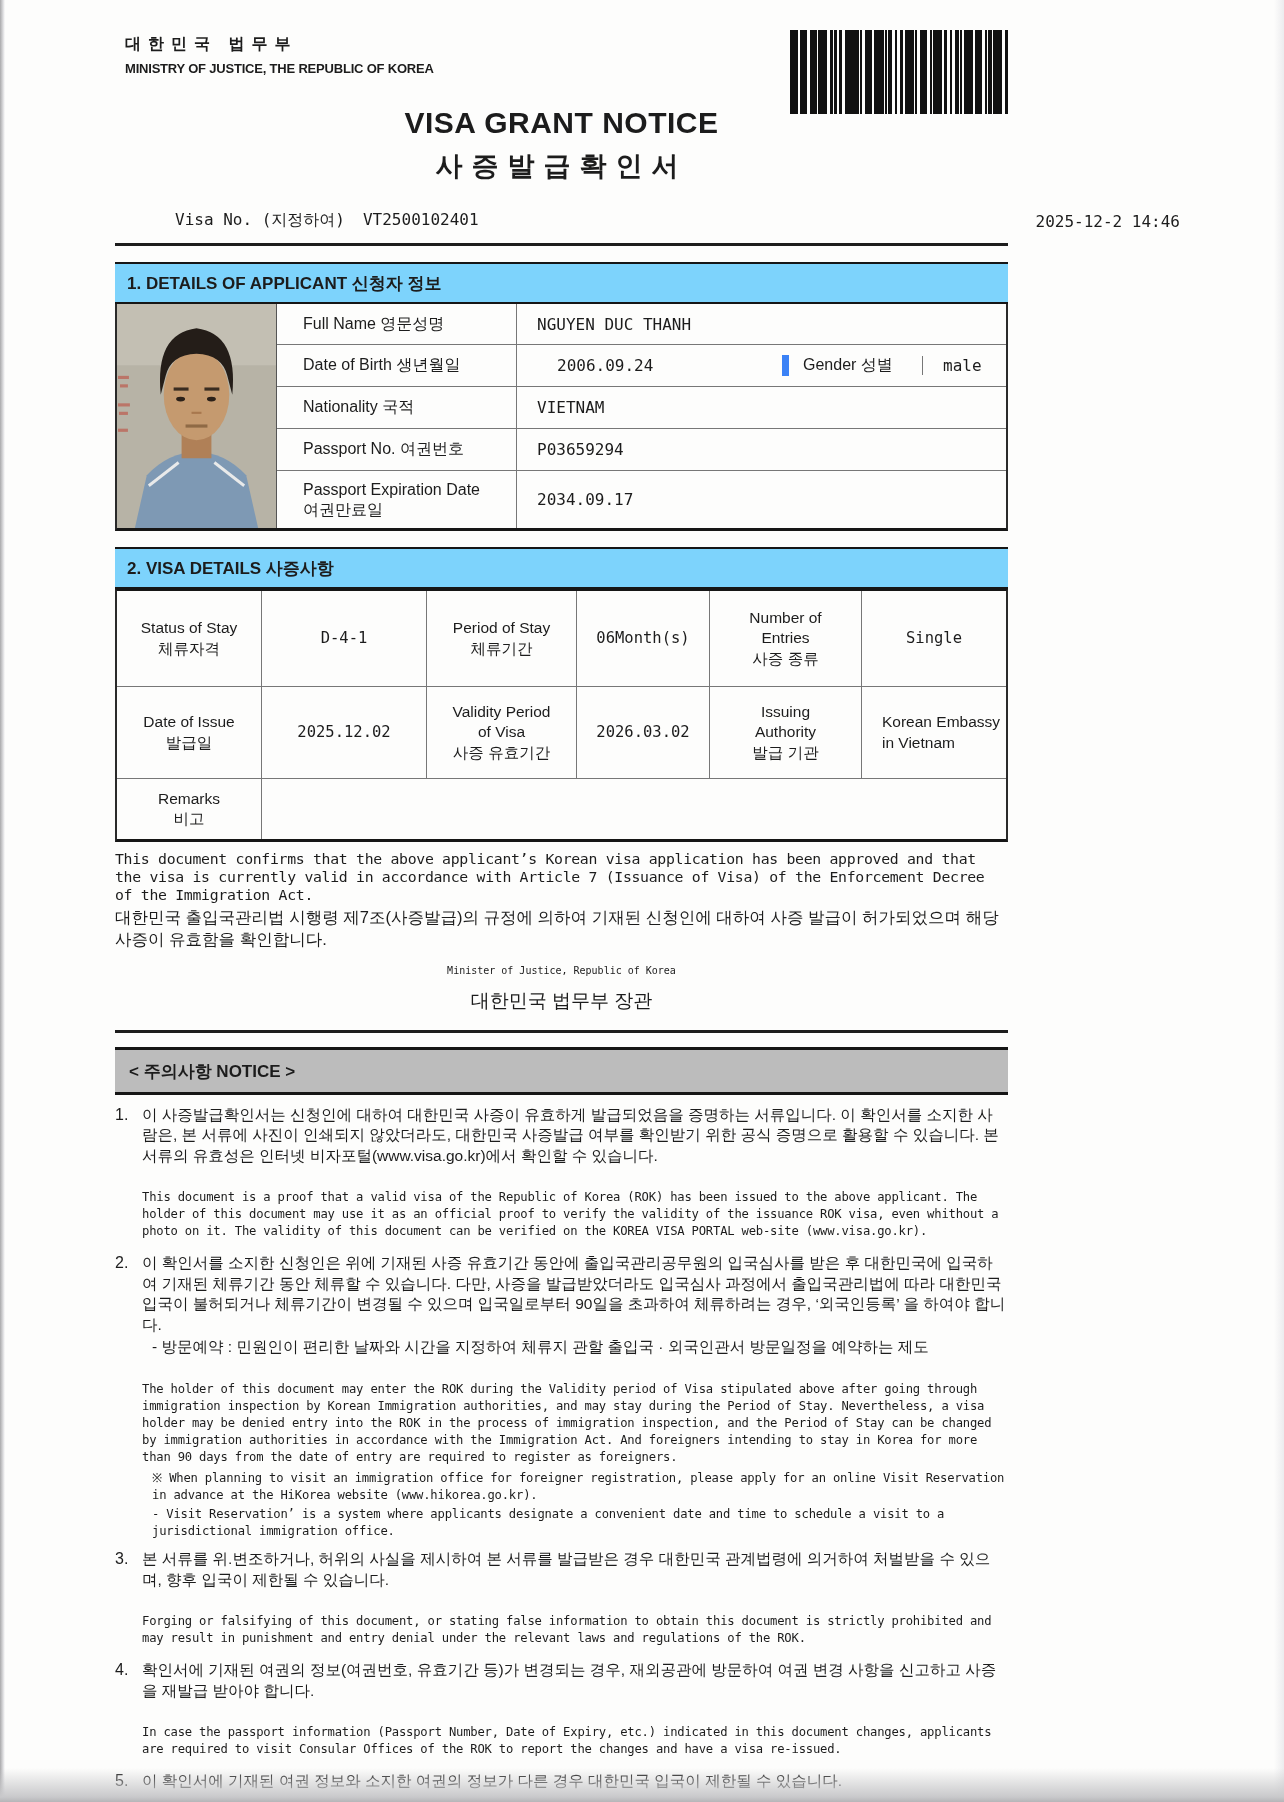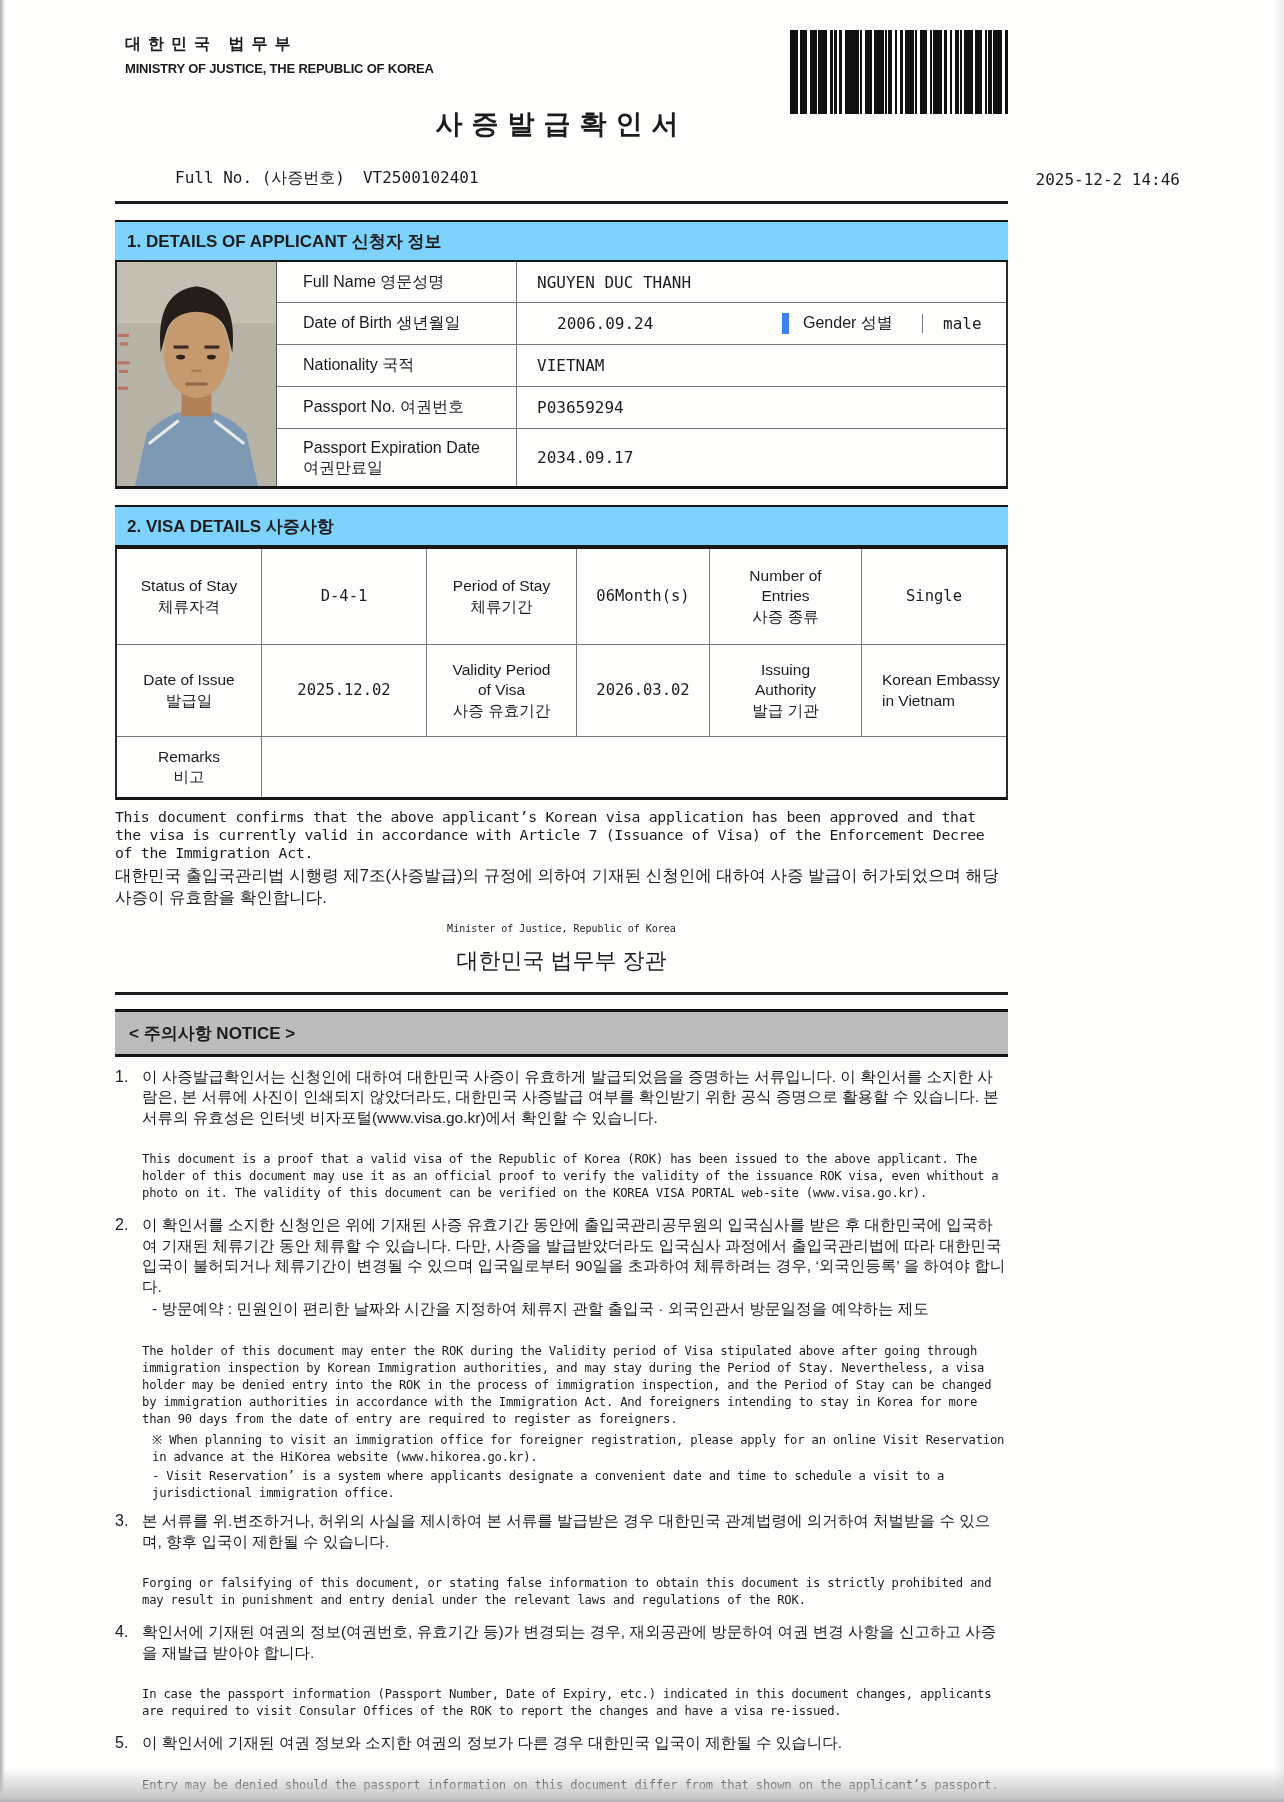--- a/index.html
+++ b/index.html
@@ -81,21 +81,21 @@
   .vcell.last { border-right:none; }
   .vcell.bot  { border-bottom:none; }
   .vcell.left { justify-content:flex-start; text-align:left; padding-left:20px; }
   .remarks-val { grid-column:2/7; }
 
   
   .confirm { margin-top:8px; }
   .confirm-en { font-family:"DejaVu Sans Mono",monospace; font-size:14.8px; line-height:1.22; letter-spacing:-0.3px; }
   .confirm-ko { font-size:16.5px; line-height:1.35; margin-top:2px; }
   .minister-en { text-align:center; font-family:"DejaVu Sans Mono",monospace; font-size:10px; margin-top:14px; }
-  .minister-ko { text-align:center; font-size:22px; margin-top:12px; }
+  .minister-ko { text-align:center; font-size:19px; margin-top:12px; }
   .mid-rule { border-top:3px solid #1d1d1d; margin-top:16px; }
 
   
   .notice-items { margin-top:10px; font-size:15.5px; }
   .n-item { display:grid; grid-template-columns:27px 1fr; margin-bottom:9px; }
   .n-num { font-size:16px; padding-top:1px; }
   .n-ko { line-height:1.32; }
   .n-sub { line-height:1.32; padding-left:10px; margin-top:2px; }
   .n-en { font-family:"DejaVu Sans Mono",monospace; font-size:12.2px; letter-spacing:-0.2px;
           line-height:1.4; margin-top:23px; margin-bottom:4px; }
@@ -112,26 +112,27 @@
 <div class="sheet">
 
   <div class="ministry">
     <div class="ministry-ko">대한민국  법무부</div>
     <div class="ministry-en">MINISTRY OF JUSTICE, THE REPUBLIC OF KOREA</div>
   </div>
 
   <div class="barcode"></div>
 
   <div class="titles w">
+    <div class="title-en">VISA GRANT NOTICE</div>
     <div class="title-ko">사증발급확인서</div>
   </div>
 
   <div class="visa-no-row mono">
     <div class="visa-no-left">
-      <span>Full No. (사증번호)</span>
+      <span>Visa No. (지정하여)</span>
       <span>VT2500102401</span>
     </div>
     <span>2025-12-2 14:46</span>
   </div>
 
   <div class="top-rule w"></div>
 
   <div class="section-bar w">1. DETAILS OF APPLICANT 신청자 정보</div>
 
   <div class="app-table w">

